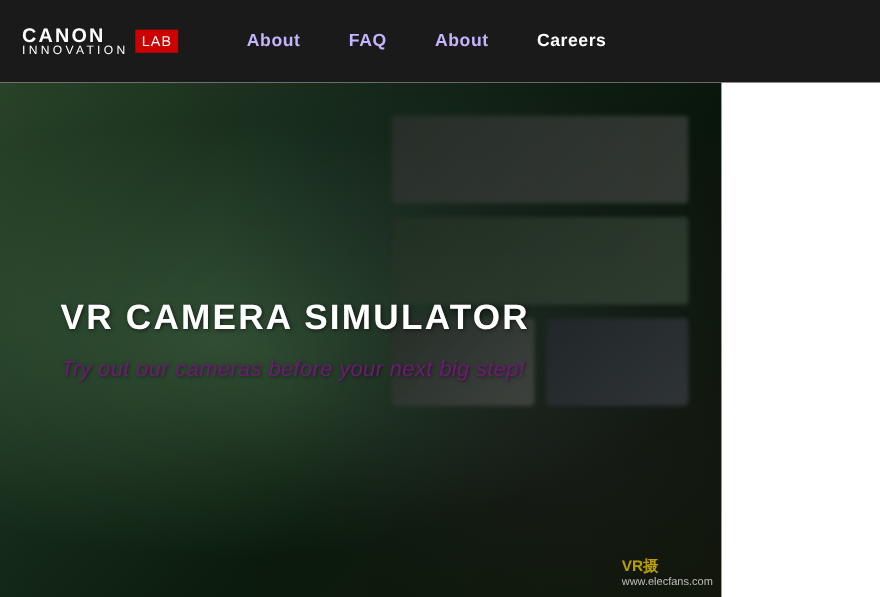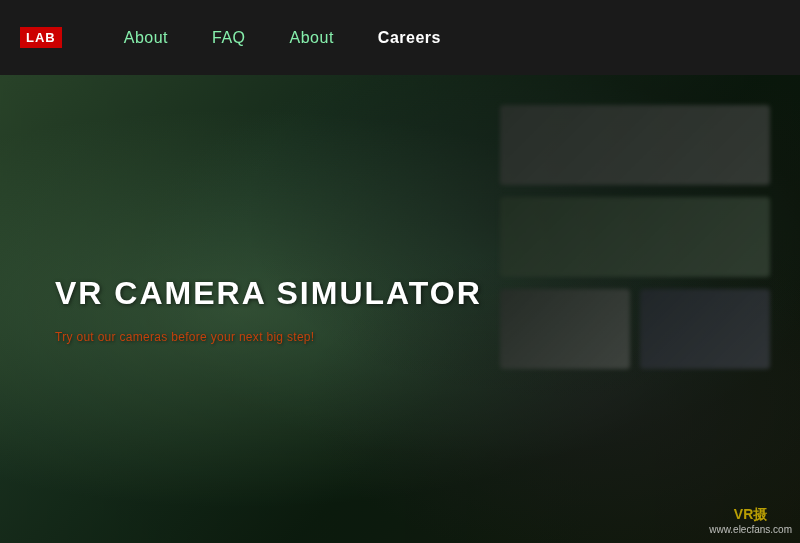--- a/index.html
+++ b/index.html
@@ -37,45 +37,45 @@
     .logo-canon .innovation-text {
       color: #ffffff;
       font-size: 11px;
       font-weight: 400;
       letter-spacing: 3px;
     }
     .logo-lab {
       background: #cc0000;
       color: #fff;
       font-size: 13px;
-      font-weight: 700;
+      font-weight: 400;
       padding: 3px 6px;
       letter-spacing: 1px;
     }
     .nav-links {
       display: flex;
       align-items: center;
       gap: 0;
       list-style: none;
       margin-left: 10px;
     }
     .nav-links li a {
-      color: #86efac;
+      color: #c4b5fd;
       text-decoration: none;
       font-size: 16px;
-      font-weight: 400;
+      font-weight: 700;
       padding: 0 22px;
       letter-spacing: 0.5px;
       transition: color 0.2s;
     }
     .nav-links li.active a { color: #ffffff; font-weight: 700; text-align: center; }
 
     
     .hero {
-      width: 800px;
+      width: 656px;
       height: 468px;
       position: relative;
       overflow: hidden;
     }
     .hero-bg {
       position: absolute;
       inset: 0;
       background: 
         radial-gradient(ellipse at 30% 50%, rgba(80,120,80,0.6) 0%, transparent 60%),
         radial-gradient(ellipse at 60% 40%, rgba(40,80,60,0.7) 0%, transparent 50%),
@@ -149,50 +149,55 @@
     }
     .hero-title {
       color: #ffffff;
       font-size: 32px;
       font-weight: 700;
       letter-spacing: 2px;
       text-shadow: 1px 1px 4px rgba(0,0,0,0.6);
       margin-bottom: 18px;
     }
     .hero-subtitle {
-      color: #c2410c;
-      font-size: 12px;
+      color: #701a75;
+      font-size: 20px;
       font-weight: 400;
       letter-spacing: 0.3px;
       text-shadow: 1px 1px 3px rgba(0,0,0,0.5);
+      font-style: italic;
     }
 
     
     .watermark {
       position: absolute;
       bottom: 8px;
       right: 8px;
-      text-align: center;
+      text-align: left;
       opacity: 0.7;
     }
     .watermark-top {
       color: #ffd700;
       font-size: 14px;
       font-weight: 700;
     }
     .watermark-bottom {
       color: #ffffff;
       font-size: 10px;
     }
   </style>
 </head>
 <body>
 
 <nav class="navbar">
   <div class="logo-wrap">
+    <div class="logo-canon">
+      <span class="canon-text">CANON</span>
+      <span class="innovation-text">INNOVATION</span>
+    </div>
     <span class="logo-lab">LAB</span>
   </div>
   <ul class="nav-links">
     <li>
       <a href="#">About</a>
     </li>
     <li>
       <a href="#">FAQ</a>
     </li>
     <li>

